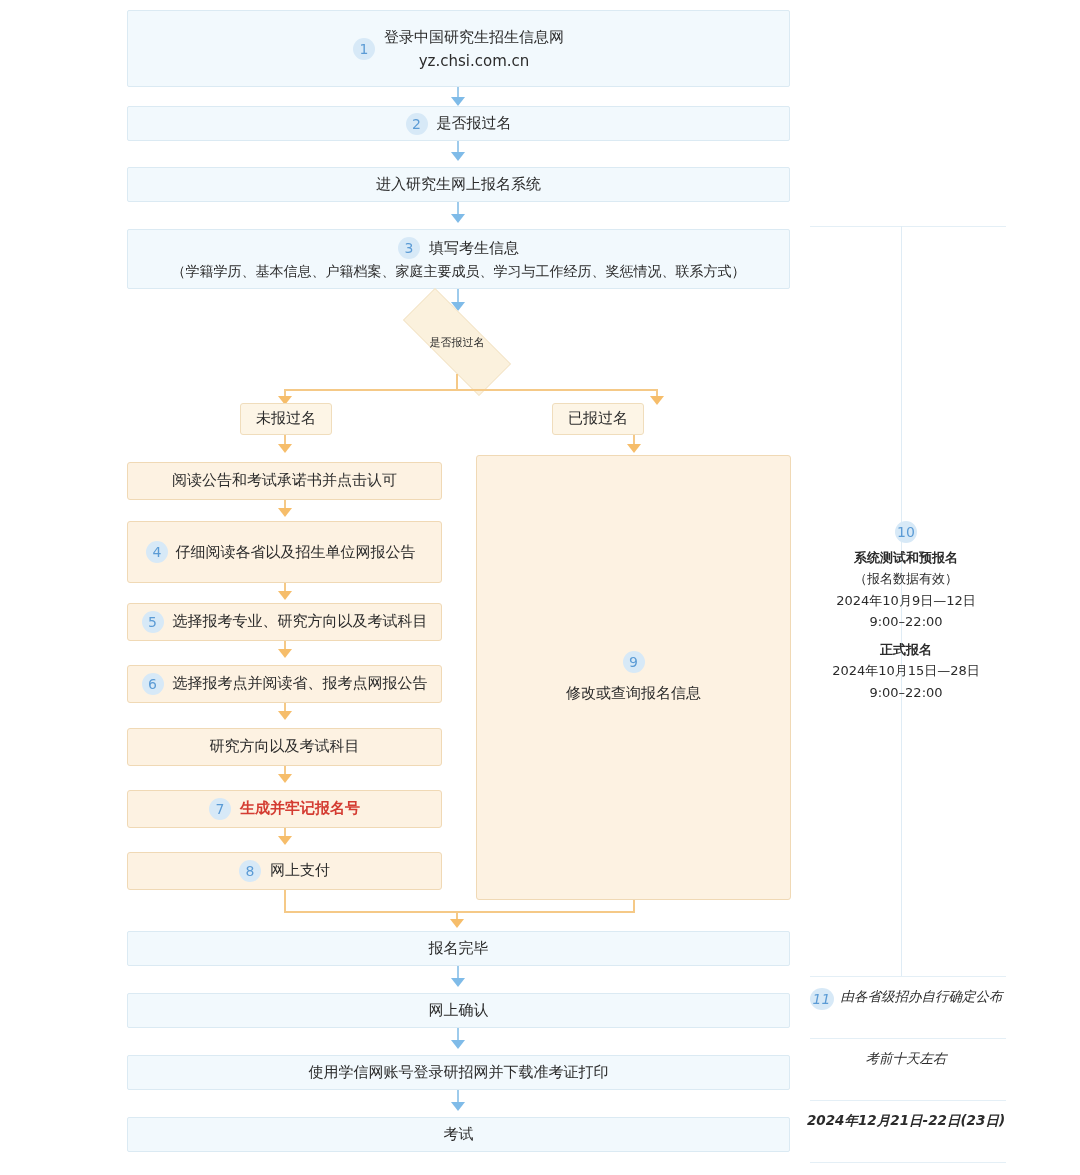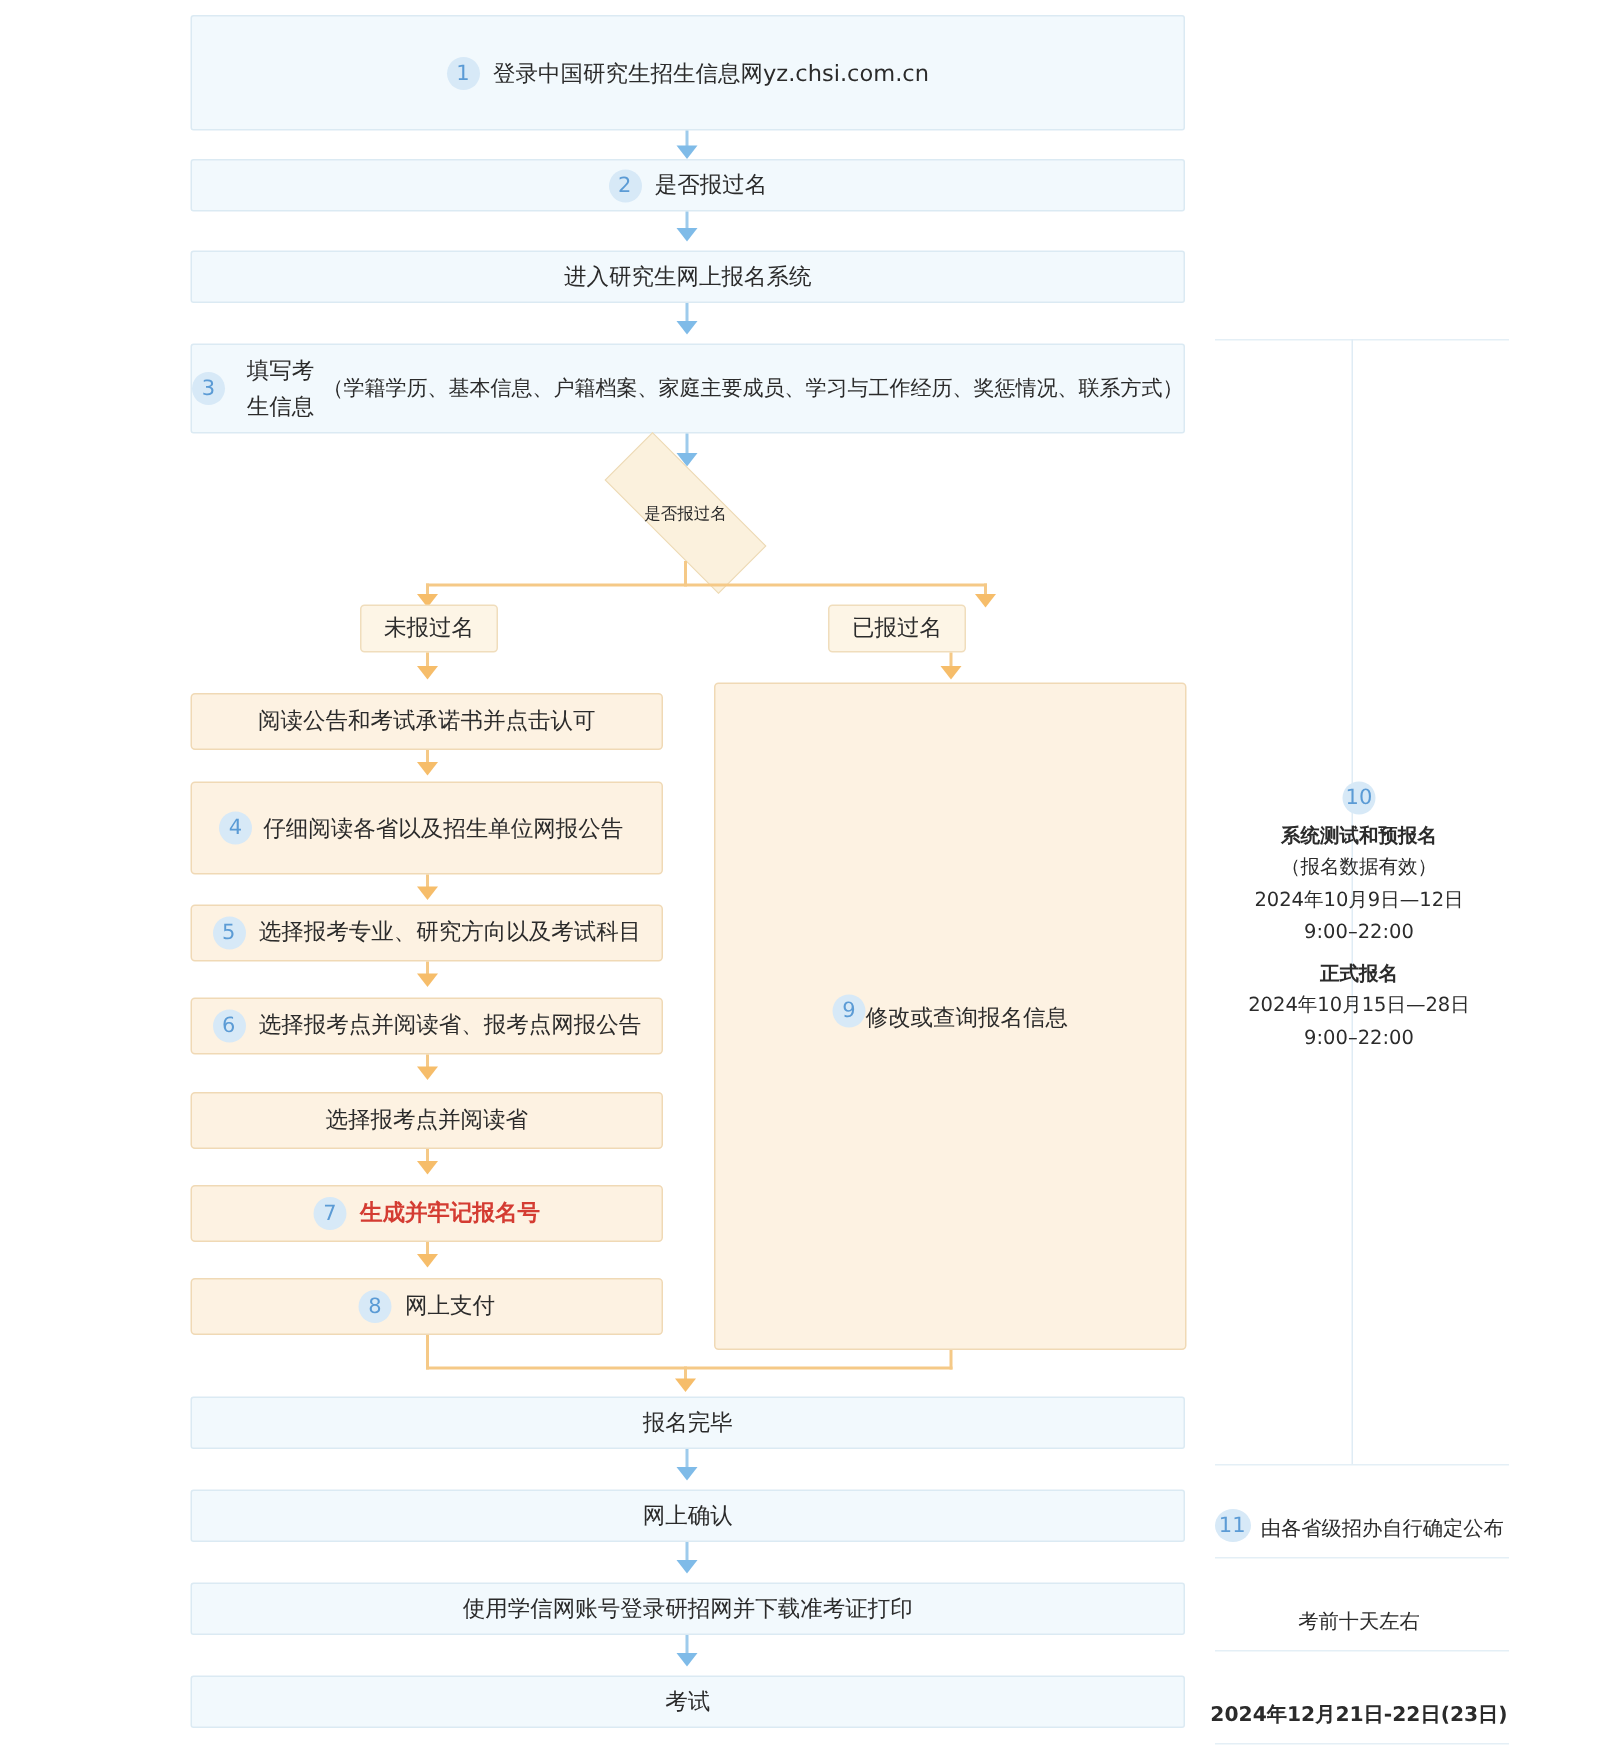--- a/index.html
+++ b/index.html
@@ -43,21 +43,21 @@
     border-radius:3px;
   }
   .inner{
     display:flex;
     align-items:center;
     justify-content:center;
     gap:9px;
   }
   .stack{
     display:flex;
-    flex-direction:row;
+    flex-direction:column;
     align-items:center;
     justify-content:center;
     line-height:1.6;
   }
   .row-line{white-space:nowrap;}
 
   
   .num{
     flex:0 0 auto;
     width:22px;height:22px;
@@ -131,24 +131,25 @@
     justify-content:center;
     text-align:left;
     font-size:13px;
     line-height:1.65;
   }
   .note .l{white-space:nowrap;}
   .note-inline{
     position:absolute;
     box-sizing:border-box;
     display:flex;
-    align-items:flex-end;
+    align-items:flex-start;
     justify-content:center;
     gap:7px;
     font-size:13.5px;
+    font-style:italic;
   }
 </style>
 </head>
 <body>
 
 <div id="canvas">
 
   <div class="sep-h" style="left:810px;top:226px;width:196px;"></div>
   <div class="sep-v" style="left:901px;top:226px;height:750px;"></div>
   <div class="sep-h" style="left:810px;top:976px;width:196px;"></div>
@@ -270,21 +271,21 @@
   <div class="box box-orange" style="left:127px;top:665px;width:315px;height:38px;">
     <div class="inner">
       <span class="num">6</span>
       <span>选择报考点并阅读省、报考点网报公告</span>
     </div>
   </div>
   <div class="vline orange" style="left:284px;top:703px;height:10px;"></div>
   <div class="arrow orange" style="left:278px;top:711px;"></div>
 
   <div class="box box-orange" style="left:127px;top:728px;width:315px;height:38px;">
-    <span>选择报考点并阅读省</span>
+    <span>研究方向以及考试科目</span>
   </div>
   <div class="vline orange" style="left:284px;top:766px;height:10px;"></div>
   <div class="arrow orange" style="left:278px;top:774px;"></div>
 
   <div class="box box-orange" style="left:127px;top:790px;width:315px;height:38px;">
     <div class="inner">
       <span class="num">7</span>
       <span class="red">生成并牢记报名号</span>
     </div>
   </div>

